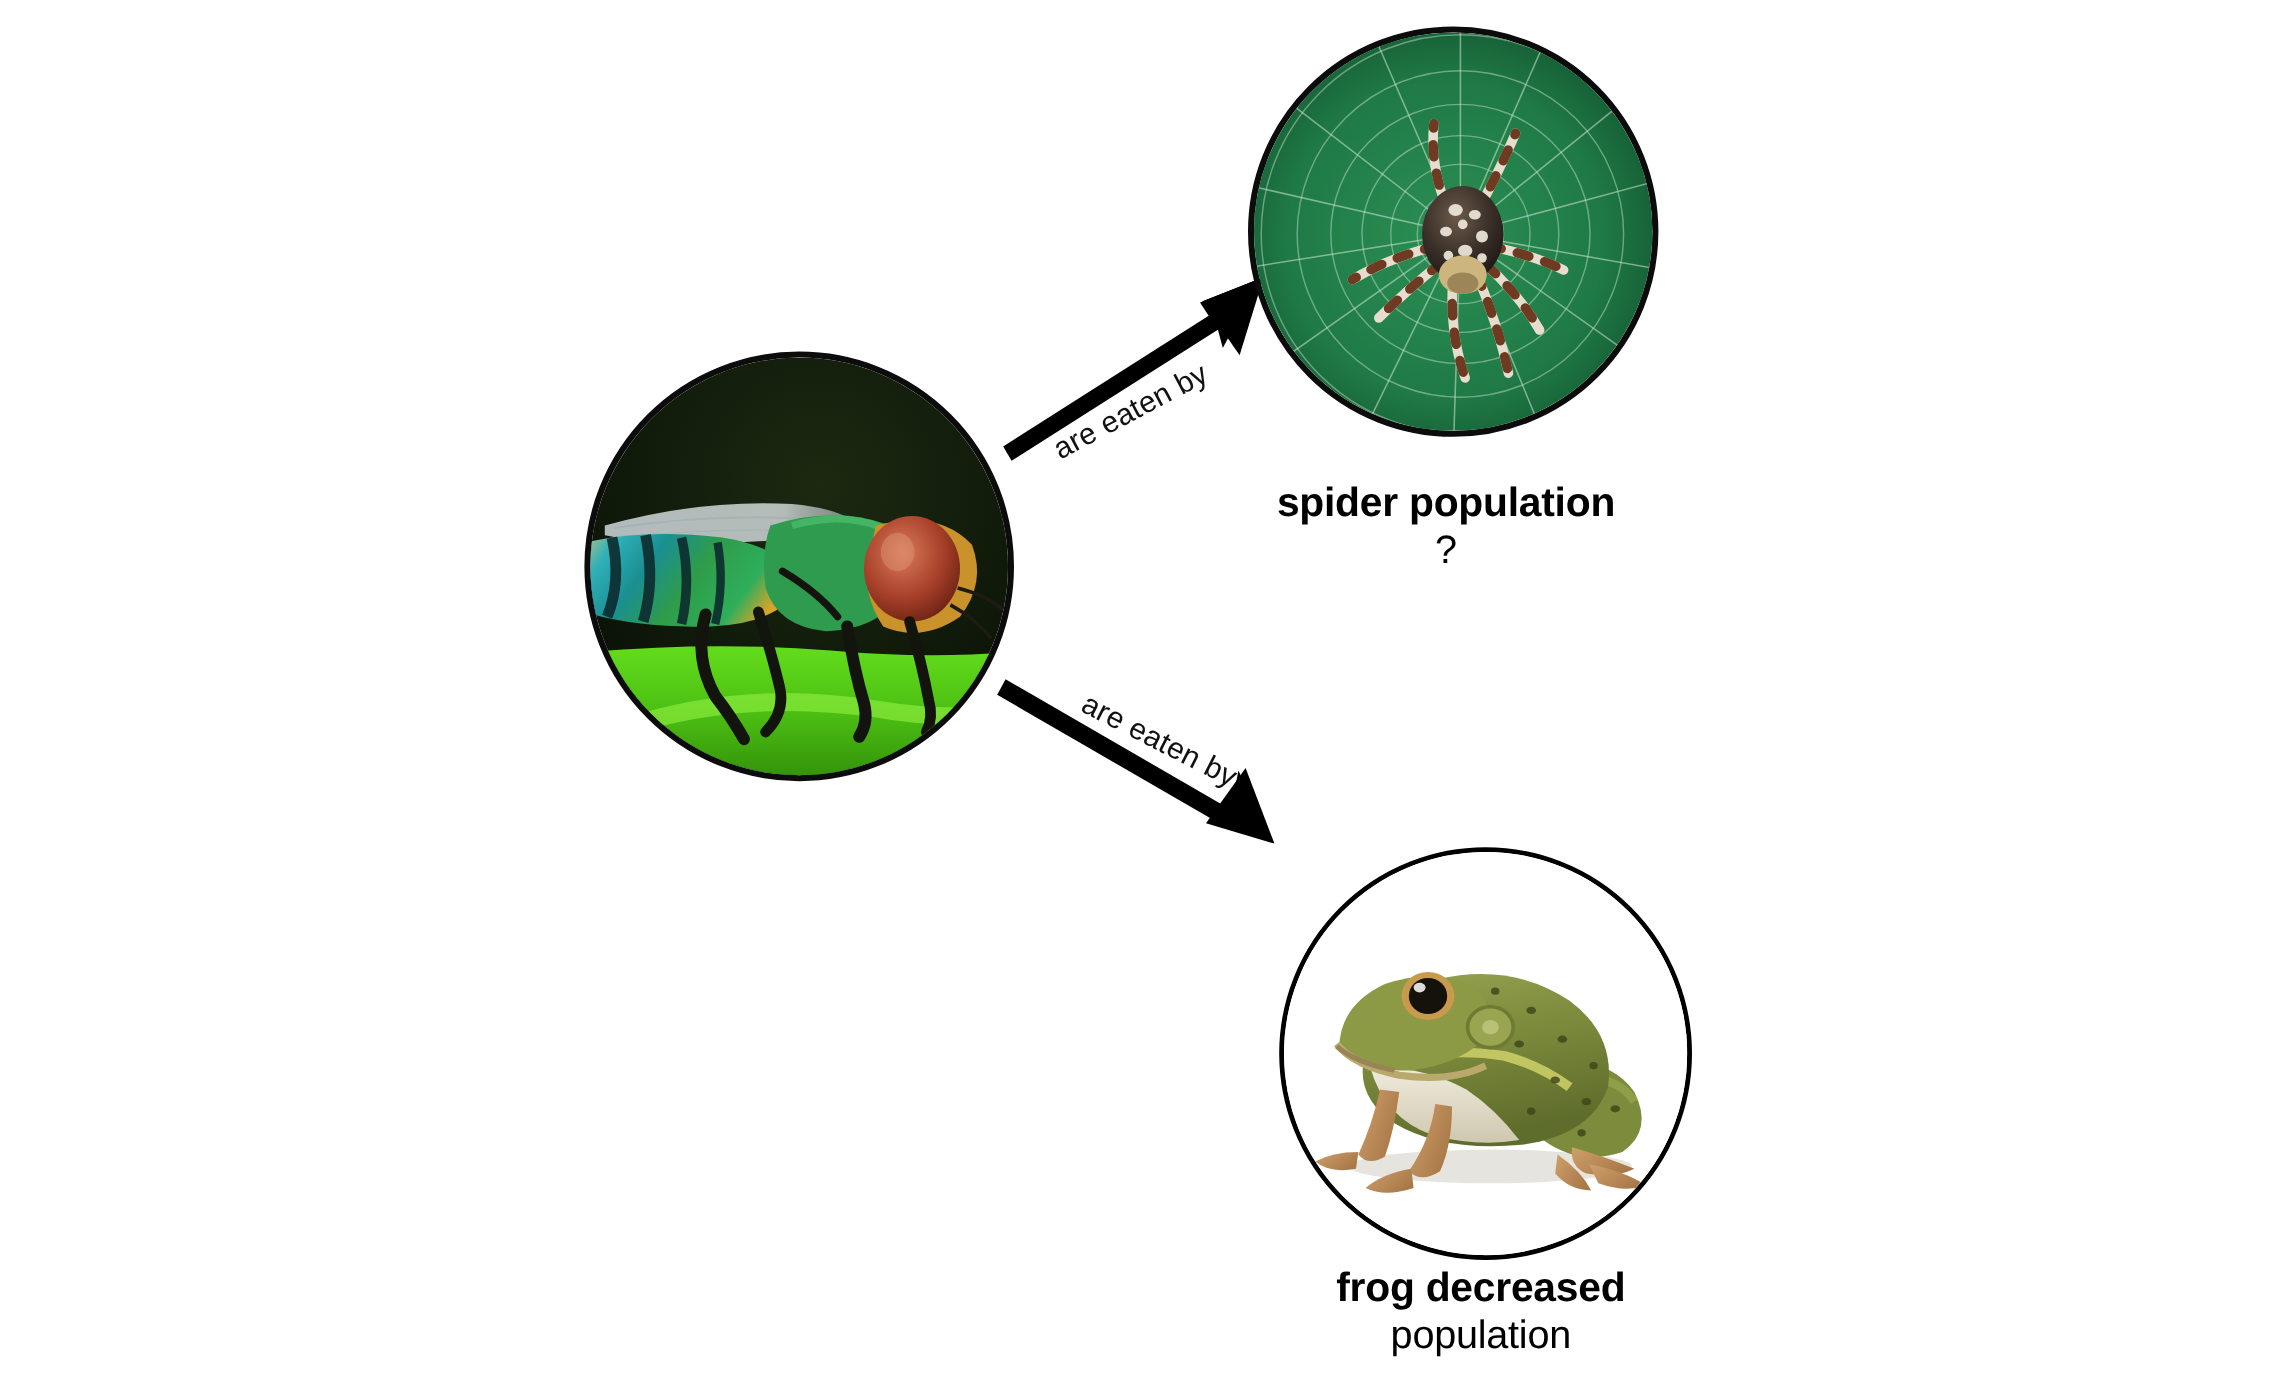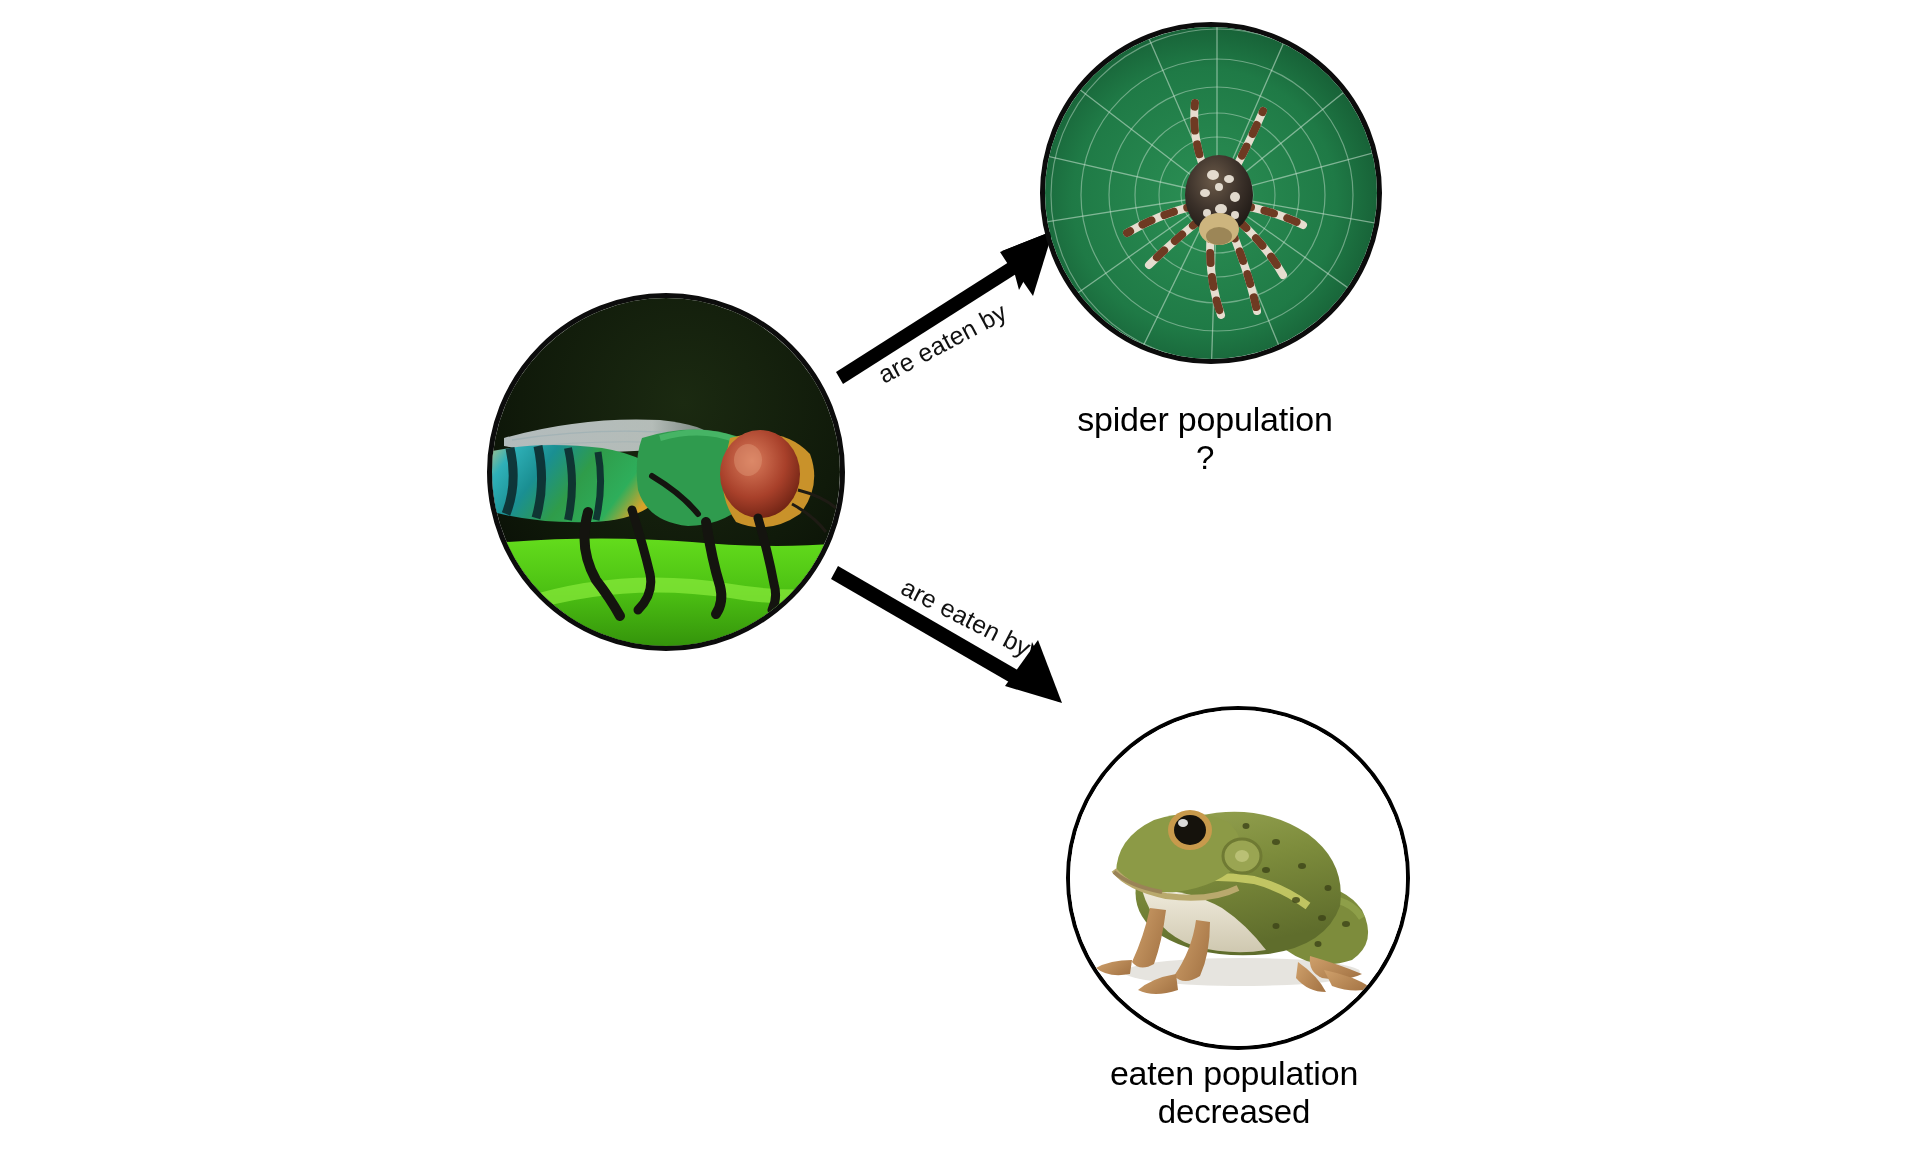--- a/index.html
+++ b/index.html
@@ -68,21 +68,21 @@
   
   .node-label {
     position: absolute;
     text-align: center;
     color: #000000;
     line-height: 1.14;
     white-space: nowrap;
   }
   .node-label .title {
     display: block;
-    font-weight: normal;
+    font-weight: bold;
     font-size: 34px;
     letter-spacing: -0.2px;
   }
   .node-label .status {
     display: block;
     font-weight: normal;
     font-size: 33px;
     letter-spacing: -0.2px;
   }
 
@@ -369,21 +369,21 @@
       <g fill="url(#frogLegGrad)">
         <path d="M 96 200 Q 92 232 84 254 Q 70 262 62 252 Q 74 226 80 198 Z"></path>
         <path d="M 62 250 Q 40 250 26 258 Q 38 268 60 264 Z"></path>
         <path d="M 140 212 Q 140 244 130 266 Q 114 276 104 266 Q 122 240 126 210 Z"></path>
         <path d="M 106 264 Q 82 268 68 280 Q 84 288 108 280 Z"></path>
       </g>
     </svg>
   </div>
 
   <div id="frog-label" class="node-label">
-    <span class="title">eaten population</span>
-    <span class="status">decreased</span>
+    <span class="title">frog decreased</span>
+    <span class="status">population</span>
   </div>
 
   <div id="edge-label-spider" class="edge-label">are eaten by</div>
 
   <div id="edge-label-frog" class="edge-label">are eaten by</div>
 
 </div>
 
 </body></html>

